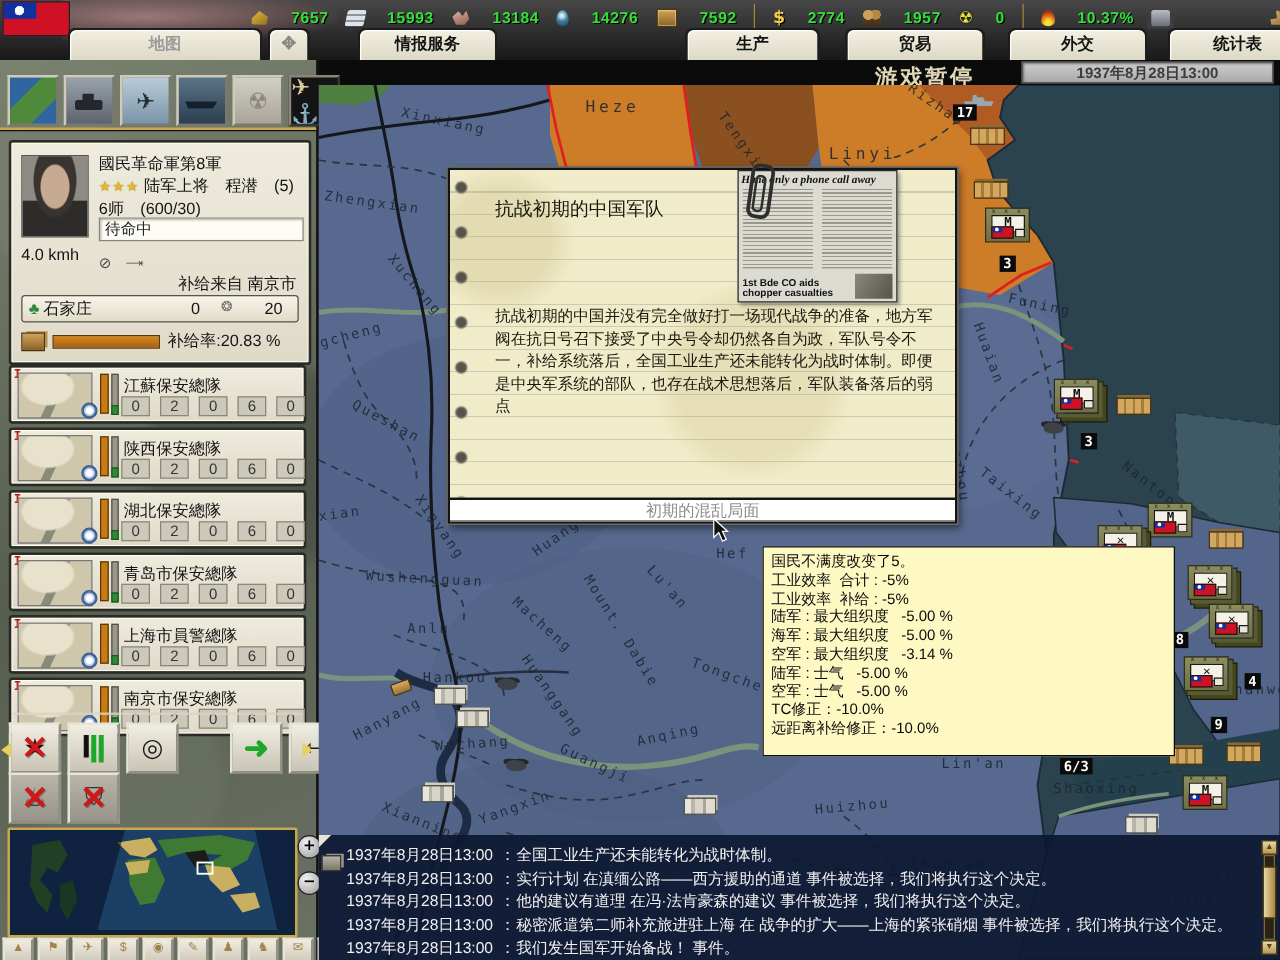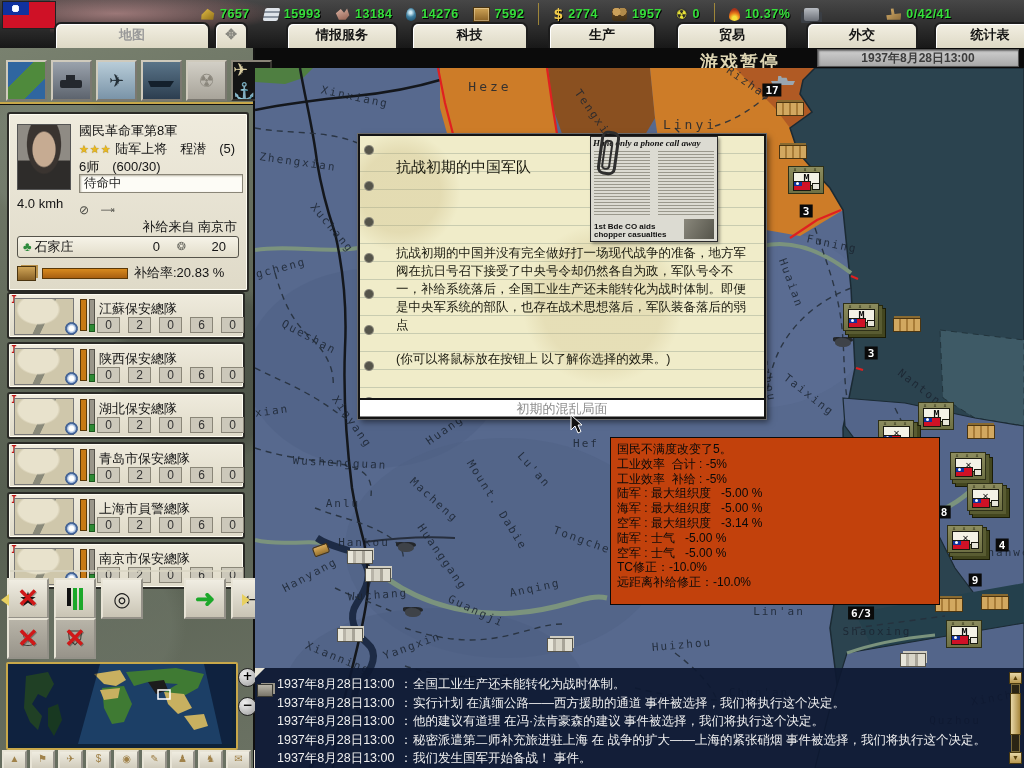--- a/index.html
+++ b/index.html
@@ -9,21 +9,21 @@
   
   #topbar{position:absolute;left:0;top:0;width:1024px;height:48px;
     background:linear-gradient(#474747,#181818);}
   #topbar .pinkglow{position:absolute;left:50px;top:0;width:220px;height:34px;
     background:radial-gradient(ellipse at 30% 40%,rgba(235,170,170,.55),rgba(200,120,120,.18) 60%,transparent 75%);}
   #flag{position:absolute;left:2px;top:1px;width:52px;height:26px;background:#cf1126;border:1px solid #222;}
   #flag .canton{position:absolute;left:0;top:0;width:26px;height:13px;background:#10329e;}
   #flag .sun{position:absolute;left:8px;top:2px;width:9px;height:9px;border-radius:50%;
     background:radial-gradient(#fff 40%,#cfe0ff 60%,#10329e 62%);}
   #resources{position:absolute;left:200px;top:2px;height:24px;display:flex;align-items:center;gap:14px;}
-  .res{display:flex;align-items:center;gap:5px;}
+  .res{display:flex;align-items:center;gap:18px;}
   .res .val{color:#35e03a;font-size:12.5px;font-weight:bold;text-shadow:1px 1px 0 #000;letter-spacing:.5px;}
   .res .val.red{color:#ff6a6a;margin-top:36px;}
   .rsep{width:1px;height:22px;background:#b89a3a;opacity:.8;}
   .ric{width:15px;height:13px;position:relative;flex:none;}
   .ric-energy{background:linear-gradient(145deg,#e8c24a,#8a6a14);clip-path:polygon(10% 55%,50% 10%,95% 45%,88% 95%,8% 92%);}
   .ric-metal{background:repeating-linear-gradient(180deg,#dfe4ea 0 3px,#8b94a0 3px 5px);border-radius:2px;transform:skewX(-12deg);}
   .ric-rare{background:linear-gradient(160deg,#e0b8a8,#8a5848);clip-path:polygon(25% 95%,5% 45%,38% 12%,60% 40%,80% 8%,95% 60%,70% 95%);}
   .ric-oil{background:radial-gradient(circle at 45% 35%,#cfeaf4 12%,#3e7e9e 45%,#14425c);border-radius:50% 50% 50% 50%/62% 62% 38% 38%;width:10px;}
   .ric-supplies{background:linear-gradient(#cfa457,#8a6226);border:1px solid #4a3410;box-shadow:inset 0 0 0 1px rgba(255,240,200,.4);}
   .ric-money{color:#f2cc4a;font:bold 14px "DejaVu Sans",sans-serif;width:auto;height:auto;text-shadow:1px 1px 0 #000;}
@@ -184,21 +184,21 @@
   #dlg-body{position:absolute;left:36px;top:108px;width:352px;font-size:12.5px;line-height:18px;color:#18180e;}
   #dlg-hint{position:absolute;left:36px;top:215px;width:352px;font-size:12.5px;color:#18180e;}
   #dlg-btn{position:absolute;left:0px;bottom:0px;width:100%;height:19px;background:#fff;
     border-top:2px solid #141414;border-bottom:1px solid #888;
     font-size:13px;color:#8d8d8d;text-align:center;line-height:18px;cursor:pointer;box-sizing:border-box;}
 
   
   #cursor{position:absolute;left:570px;top:414px;width:13px;height:20px;z-index:60;}
 
   
-  #tooltip{position:absolute;left:610px;top:437px;width:330px;height:168px;background:#c2410c;
+  #tooltip{position:absolute;left:610px;top:437px;width:330px;height:168px;background:#fef9c3;
     border:1px solid #0a0a0a;z-index:40;padding:4px 0 0 6px;box-sizing:border-box;}
   #tooltip .tl{font-size:12px;line-height:14.8px;color:#0a0a0a;white-space:pre;}
 
   
   #log{position:absolute;left:0px;top:600px;width:769px;height:100px;background:rgba(13,24,49,.92);z-index:30;}
   #log .fold{position:absolute;left:0;top:0;width:0;height:0;border-left:10px solid #e8e4d6;border-bottom:10px solid transparent;}
   #log .lcrate{position:absolute;left:2px;top:16px;width:14px;height:11px;background:linear-gradient(#b8b4a8,#7a766a);border:1px solid #3a3a34;box-shadow:3px -2px 0 -1px #9a968a;}
   #logentries{position:absolute;left:22px;top:7px;width:710px;}
   .lent{display:flex;font-size:12.5px;color:#f0f0f0;line-height:18.6px;white-space:nowrap;}
   .lent .t{flex:none;width:122px;}
@@ -280,21 +280,20 @@
         </div>
       </div>
     <div id="tabs">
 
         <div class="tab active" style="left: 18px; width: 152px;">地图</div>
 
         <div class="tab icon-tab" style="left: 178px; width: 30px;">✥</div>
 
         <div class="tab" style="left: 250px; width: 108px;">情报服务</div>
 
-        <div class="tab" style="left: 375px; width: 113px;">科技</div>
 
         <div class="tab" style="left: 512px; width: 104px;">生产</div>
 
         <div class="tab" style="left: 640px; width: 108px;">贸易</div>
 
         <div class="tab" style="left: 770px; width: 108px;">外交</div>
 
         <div class="tab" style="left: 898px; width: 108px;">统计表</div>
       </div>
   </div>
@@ -772,21 +771,20 @@
     <div id="dlg-holes"></div>
     <div id="dlg-title">抗战初期的中国军队</div>
     <div id="dlg-clip">
       <div class="head">H me only a phone call away</div>
       <div class="cols"></div>
       <div class="cap">1st Bde CO aids chopper casualties</div>
       <div class="photo"></div>
       <div id="paperclip"></div>
     </div>
     <div id="dlg-body">抗战初期的中国并没有完全做好打一场现代战争的准备，地方军阀在抗日号召下接受了中央号令却仍然各自为政，军队号令不一，补给系统落后，全国工业生产还未能转化为战时体制。即便是中央军系统的部队，也存在战术思想落后，军队装备落后的弱点</div>
-    <div id="dlg-hint">(你可以将鼠标放在按钮上 以了解你选择的效果。)</div>
     <div id="dlg-btn">初期的混乱局面</div>
   </div>
 
   <div id="tooltip">
 
   <div class="tl">国民不满度改变了5。</div>
       <div class="tl">工业效率  合计 : -5%</div>
       <div class="tl">工业效率  补给 : -5%</div>
       <div class="tl">陆军 : 最大组织度   -5.00 %</div>
       <div class="tl">海军 : 最大组织度   -5.00 %</div>

